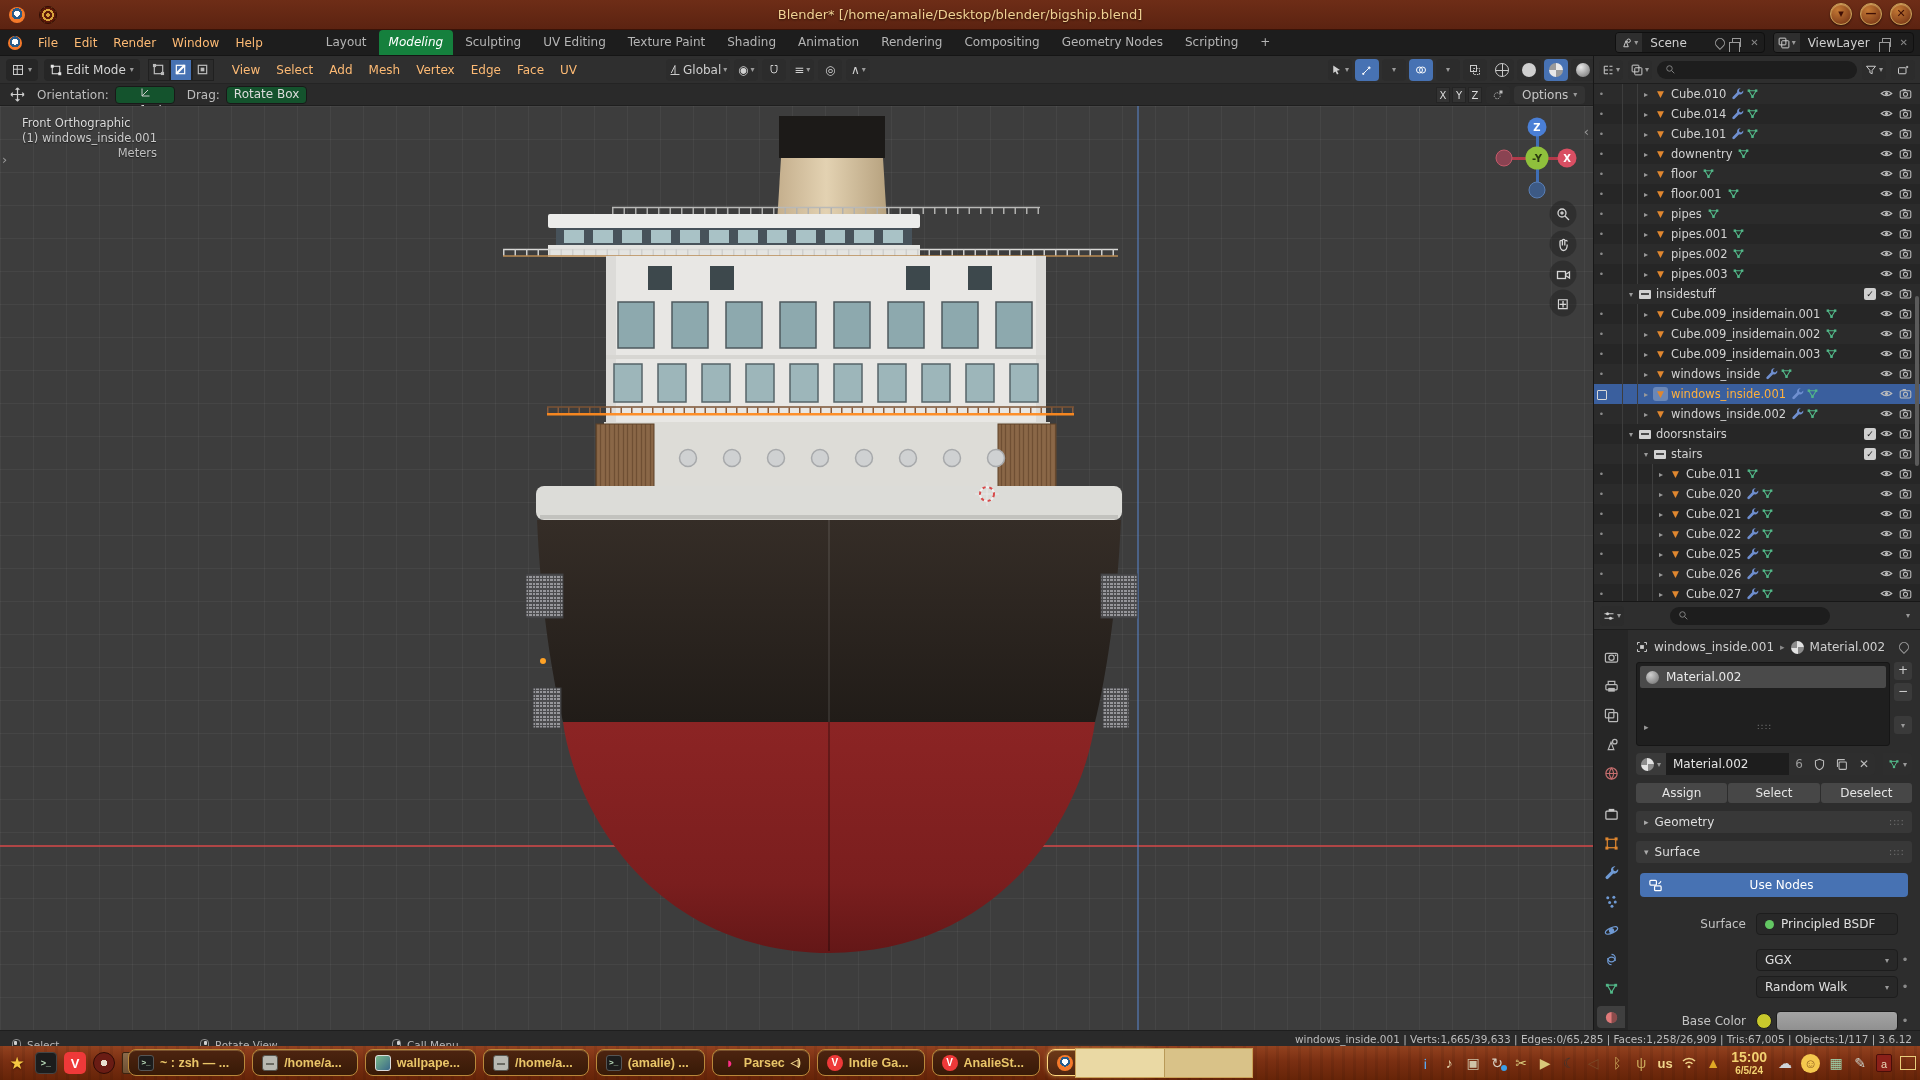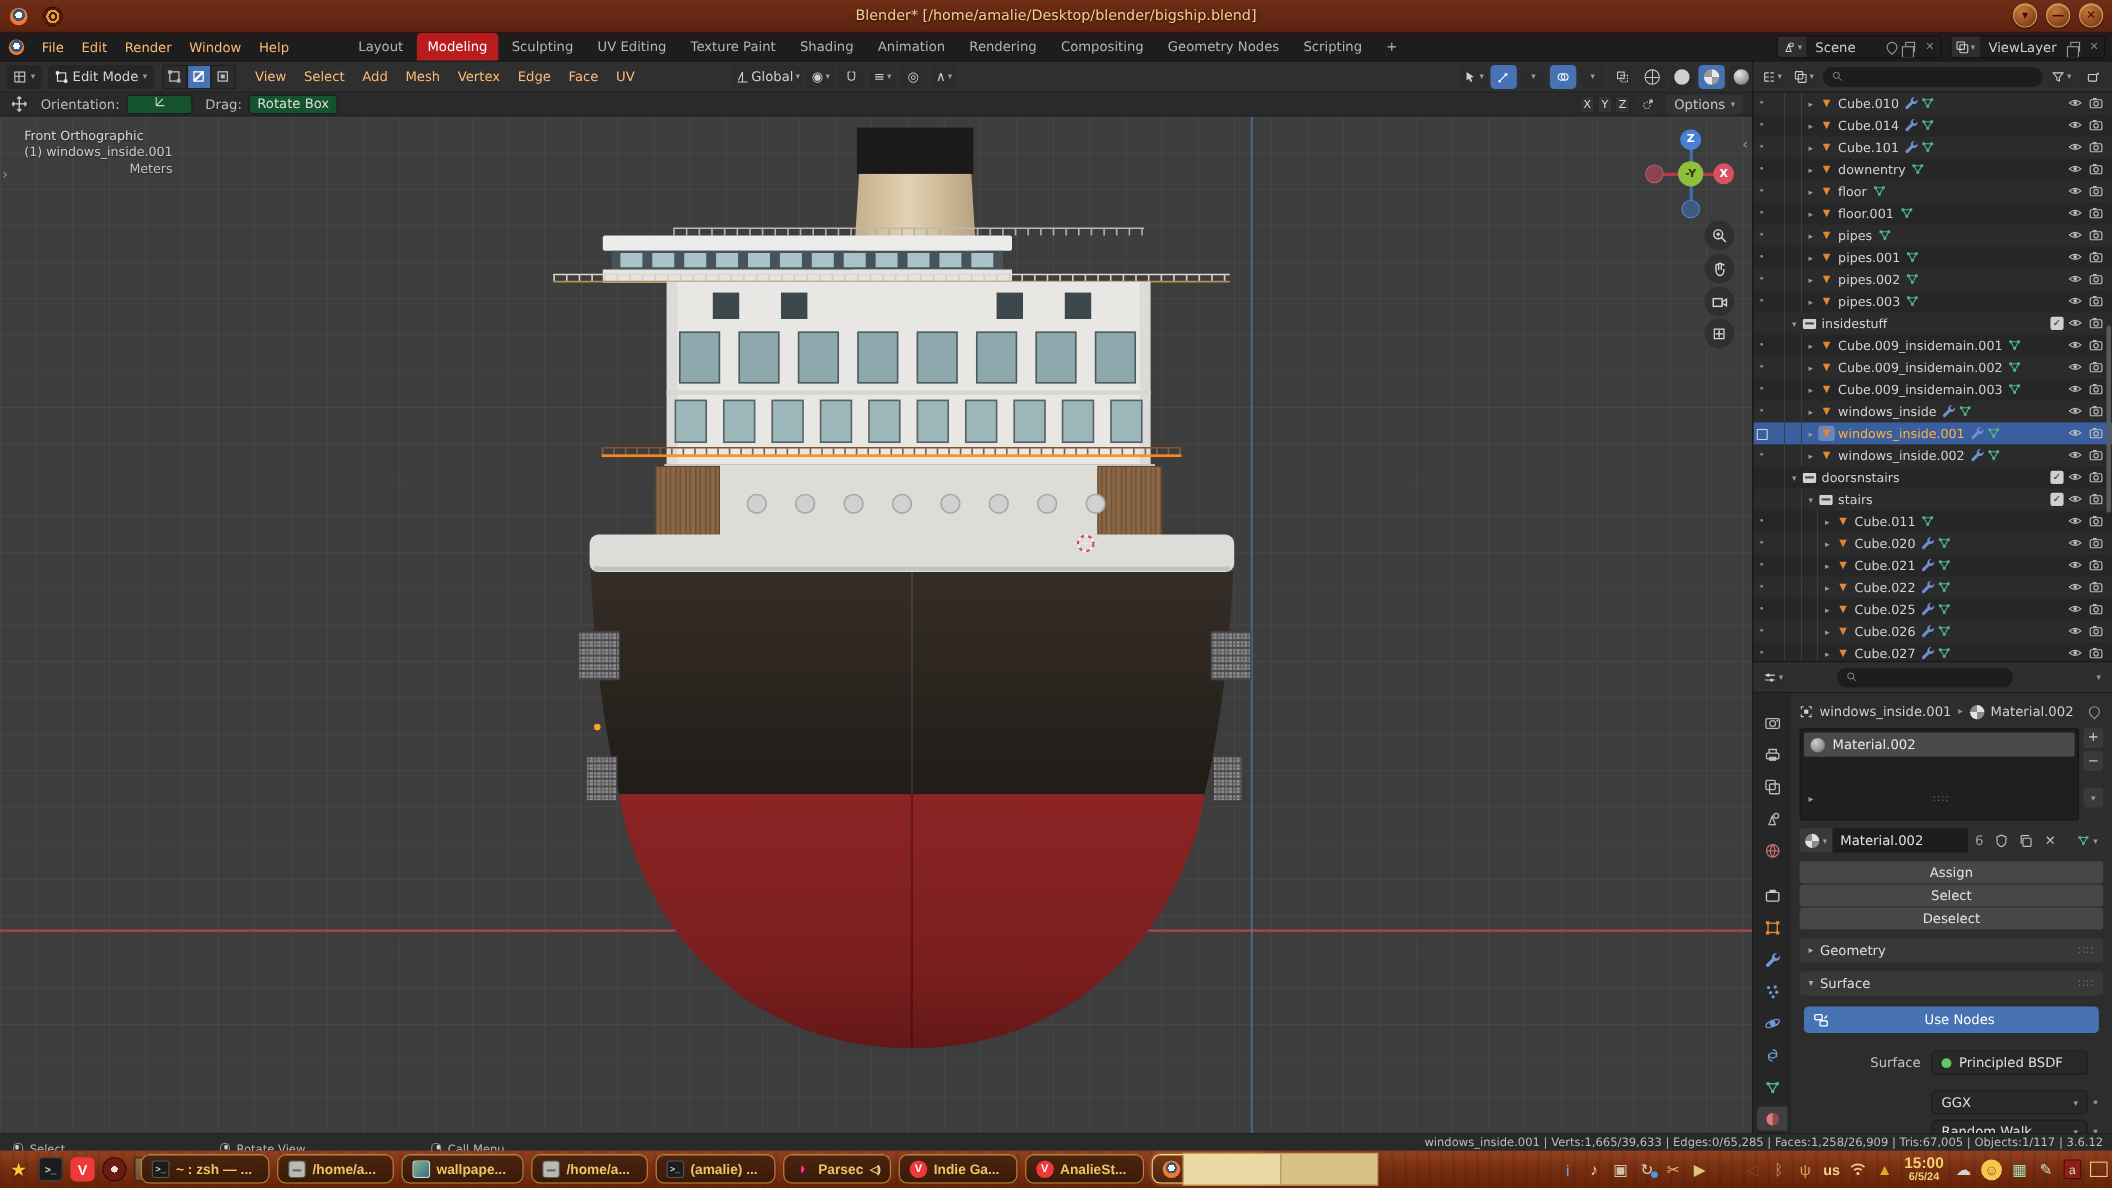--- a/index.html
+++ b/index.html
@@ -24,21 +24,21 @@
     font-size:11px; line-height:20px; text-align:center; font-weight:bold;
     box-shadow:inset 0 1px 1px rgba(255,230,160,.5), 0 1px 2px rgba(0,0,0,.5); }
 
   
   #menubar { position:absolute; left:0; top:30px; width:1920px; height:26px;
     background:#1d1d1d; display:flex; align-items:center; border-bottom:1px solid #151515; }
   #menubar .blender-logo { width:14px; height:14px; margin:0 8px 0 8px; }
   #mb-menus, #mb-tabs, #th-menus { display:flex; align-items:center; height:100%; }
   .mi { padding:0 8px; line-height:26px; color:#fdba74; cursor:default; }
   .tab { padding:0 10px; line-height:25px; color:#b5b5b5; margin:0 1px; }
-  .tab.active { background:#b91c1c; color:#fff; border-radius:4px 4px 0 0; }
+  .tab.active { background:#15803d; color:#fff; border-radius:4px 4px 0 0;font-style:italic; }
   #mb-tabs { margin-left:44px; }
   .mb-right { position:absolute; right:6px; top:2px; display:flex; gap:8px; }
   .dbfield { display:flex; align-items:center; height:21px; background:#1d1d1d;
     border:1px solid #101010; border-radius:4px; overflow:hidden; }
   .dbfield .icobtn { background:#2e2e2e; height:100%; display:flex; align-items:center; padding:0 4px; gap:2px; }
   .dbfield .txt { padding:0 8px; min-width:70px; color:#cfcfcf; }
   .chev { color:#9a9a9a; font-size:8px; }
   .mini-ico { width:12px; height:12px; display:inline-block; }
   .xg { color:#888; font-size:10px; padding:0 5px; }
   .copyg { position:relative; width:9px; height:9px; border:1px solid #999; margin:0 4px; background:#1d1d1d; }
@@ -169,21 +169,21 @@
     text-align:center; line-height:17px; font-size:12px; }
   .dbrow { display:flex; align-items:center; height:24px; margin-top:6px; gap:0; }
   .dbrow .browse { display:flex; align-items:center; gap:3px; background:#3a3a3a;
     border-radius:4px 0 0 4px; height:22px; padding:0 5px; }
   .dbrow .namefield { flex:1; background:#1d1d1d; height:22px; line-height:22px; padding:0 7px; color:#e4e4e4; }
   .dbrow .users { background:#2e2e2e; height:22px; line-height:22px; padding:0 6px; color:#9a9a9a; }
   .dbrow .ib { background:#2e2e2e; height:22px; width:22px; display:flex; align-items:center; justify-content:center; color:#bdbdbd; }
   .dbrow .ib svg { width:13px; height:13px; }
   .dbrow .meshdd { display:flex; align-items:center; gap:3px; background:#2e2e2e; border-radius:0 4px 4px 0;
     height:22px; padding:0 5px; margin-left:8px; }
-  .actions { display:flex; gap:1px; margin-top:7px;flex-direction:column; }
+  .actions { display:flex; gap:1px; margin-top:7px; }
   .actions .abtn { flex:1; background:#474747; border-radius:3px; height:20px; line-height:20px;
     text-align:center; color:#e4e4e4; }
   .panelhdr { display:flex; align-items:center; gap:6px; height:22px; background:#383838;
     border-radius:3px; margin-top:8px; padding:0 8px; color:#dedede; }
   .panelhdr .arrow { font-size:9px; color:#aaa; }
   .panelhdr .grip { margin-left:auto; color:#6e6e6e; letter-spacing:1px; font-size:10px; }
   .usenodes { display:flex; align-items:center; margin:10px 4px 0 4px; height:24px;
     background:#4772b3; border-radius:4px; color:#fff; padding:0 8px; }
   .usenodes .txt { flex:1; text-align:center; }
   .usenodes svg { width:15px; height:15px; }

